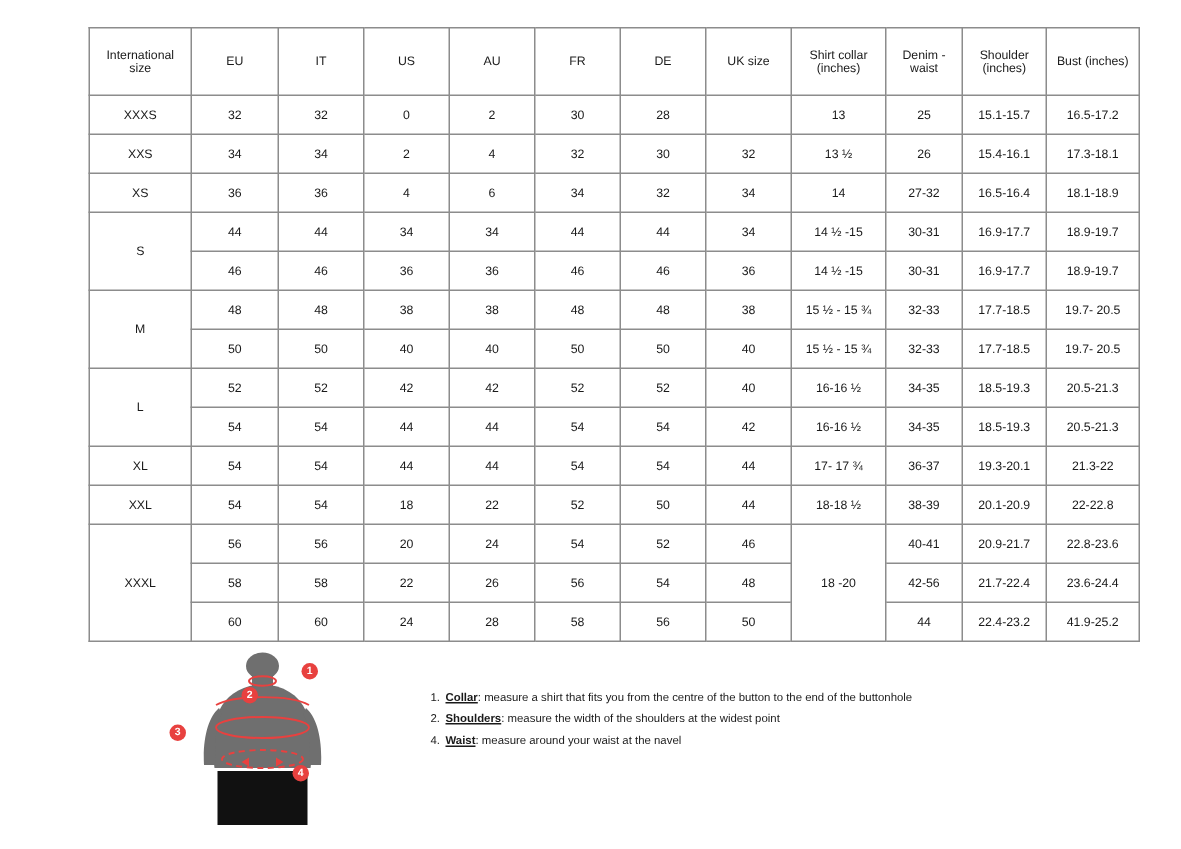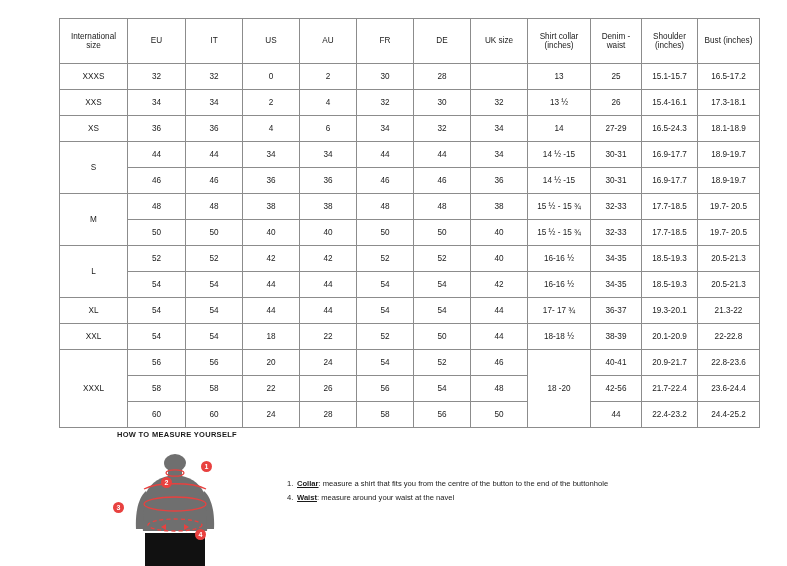--- a/index.html
+++ b/index.html
@@ -196,22 +196,22 @@
         <tr>
           <td class="group-label">XS</td>
           <td>36</td>
           <td>36</td>
           <td>4</td>
           <td>6</td>
           <td>34</td>
           <td>32</td>
           <td>34</td>
           <td>14</td>
-          <td>27-29</td>
-          <td>16.5-24.3</td>
+          <td>27-32</td>
+          <td>16.5-16.4</td>
           <td>18.1-18.9</td>
         </tr>
 
         <tr>
           <td class="group-label" rowspan="2">S</td>
           <td>44</td>
           <td>44</td>
           <td>34</td>
           <td>34</td>
           <td>44</td>
@@ -351,29 +351,28 @@
         <tr>
           <td>60</td>
           <td>60</td>
           <td>24</td>
           <td>28</td>
           <td>58</td>
           <td>56</td>
           <td>50</td>
           <td>44</td>
           <td>22.4-23.2</td>
-          <td>24.4-25.2</td>
+          <td>41.9-25.2</td>
         </tr>
 
       </tbody>
     </table>
   </div>
 
   <div class="howto">
-    <div class="howto-title">HOW TO MEASURE YOURSELF</div>
     <div class="howto-body">
 
       <div class="figure">
         <svg width="120" height="125" viewBox="0 0 120 125">
 
           <ellipse cx="58" cy="14" rx="11" ry="9" fill="#6f6f6f"></ellipse>
           <rect x="51" y="20" width="14" height="9" fill="#6f6f6f"></rect>
 
           <path d="M58 26 C44 27, 34 33, 29 44 C25 54, 24 68, 26 82 L90 82 C92 68, 91 54, 87 44 C82 33, 72 27, 58 26 Z" fill="#6f6f6f"></path>
 
@@ -394,20 +393,23 @@
         <div class="callout" style="left:44px; top:28px;">2</div>
         <div class="callout" style="left:-4px; top:53px;">3</div>
         <div class="callout" style="left:78px; top:80px;">4</div>
       </div>
 
       <ul class="instructions">
         <li>
           <span class="num">1.</span><b>Collar</b><span>: measure a shirt that fits you from the centre of the button to the end of the buttonhole</span>
         </li>
         <li>
+          <span class="num">2.</span><b>Shoulders</b><span>: measure the width of the shoulders at the widest point</span>
+        </li>
+        <li>
           <span class="num">4.</span><b>Waist</b><span>: measure around your waist at the navel</span>
         </li>
       </ul>
 
     </div>
   </div>
 
 </div>
 
 </body></html>

